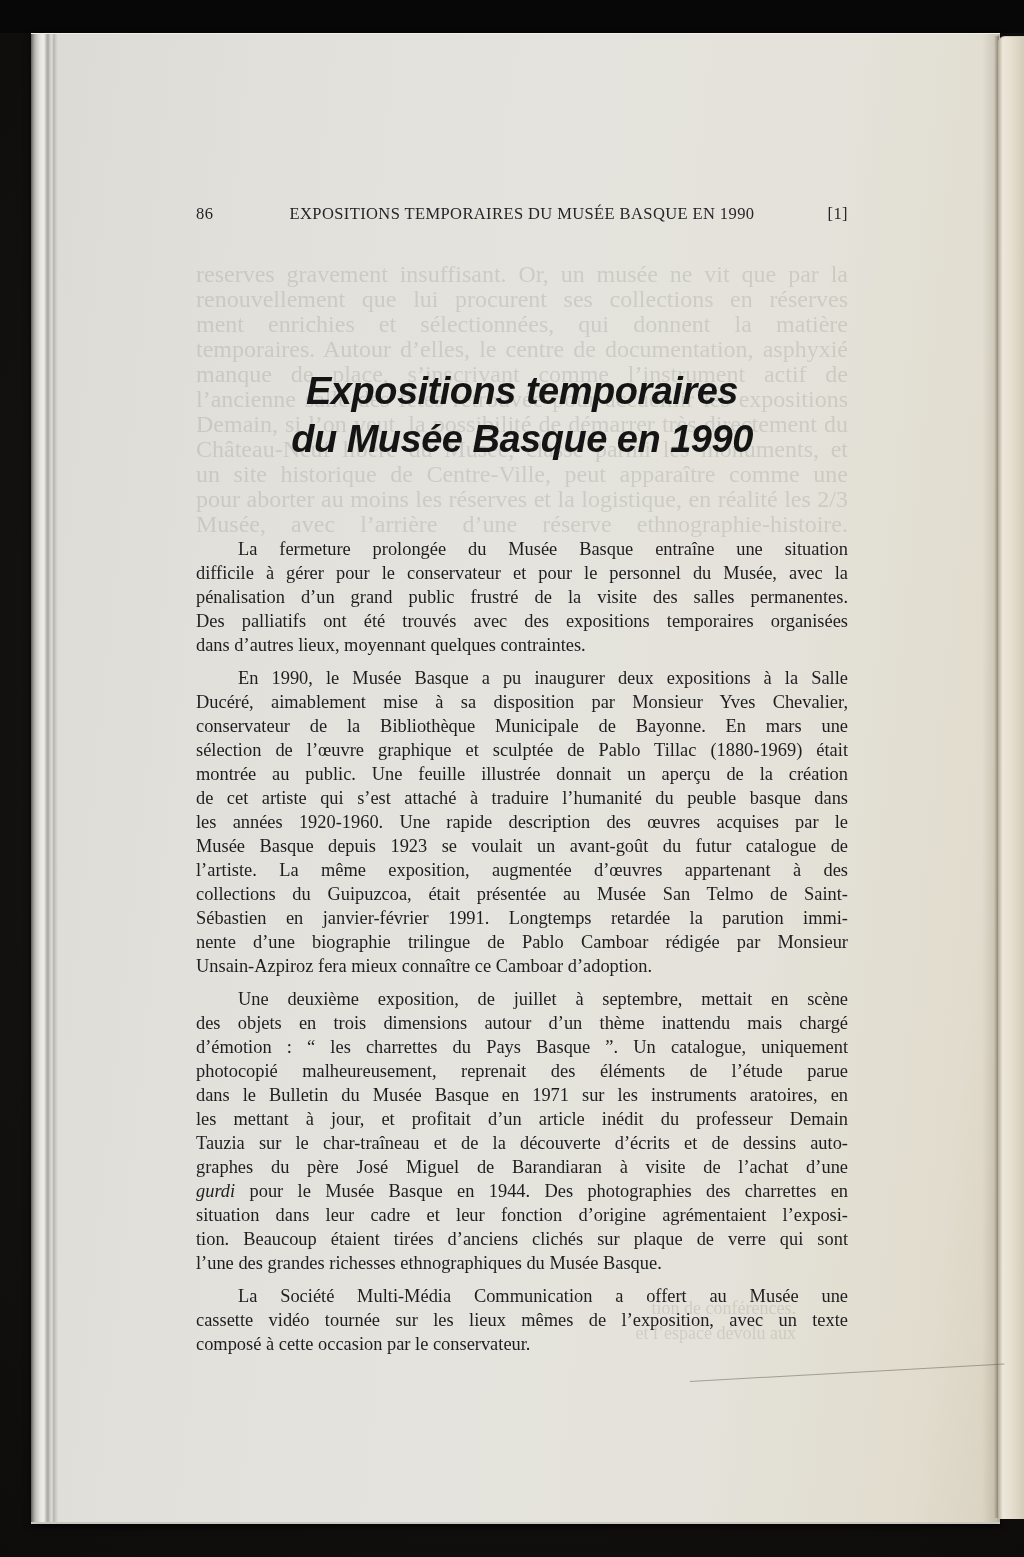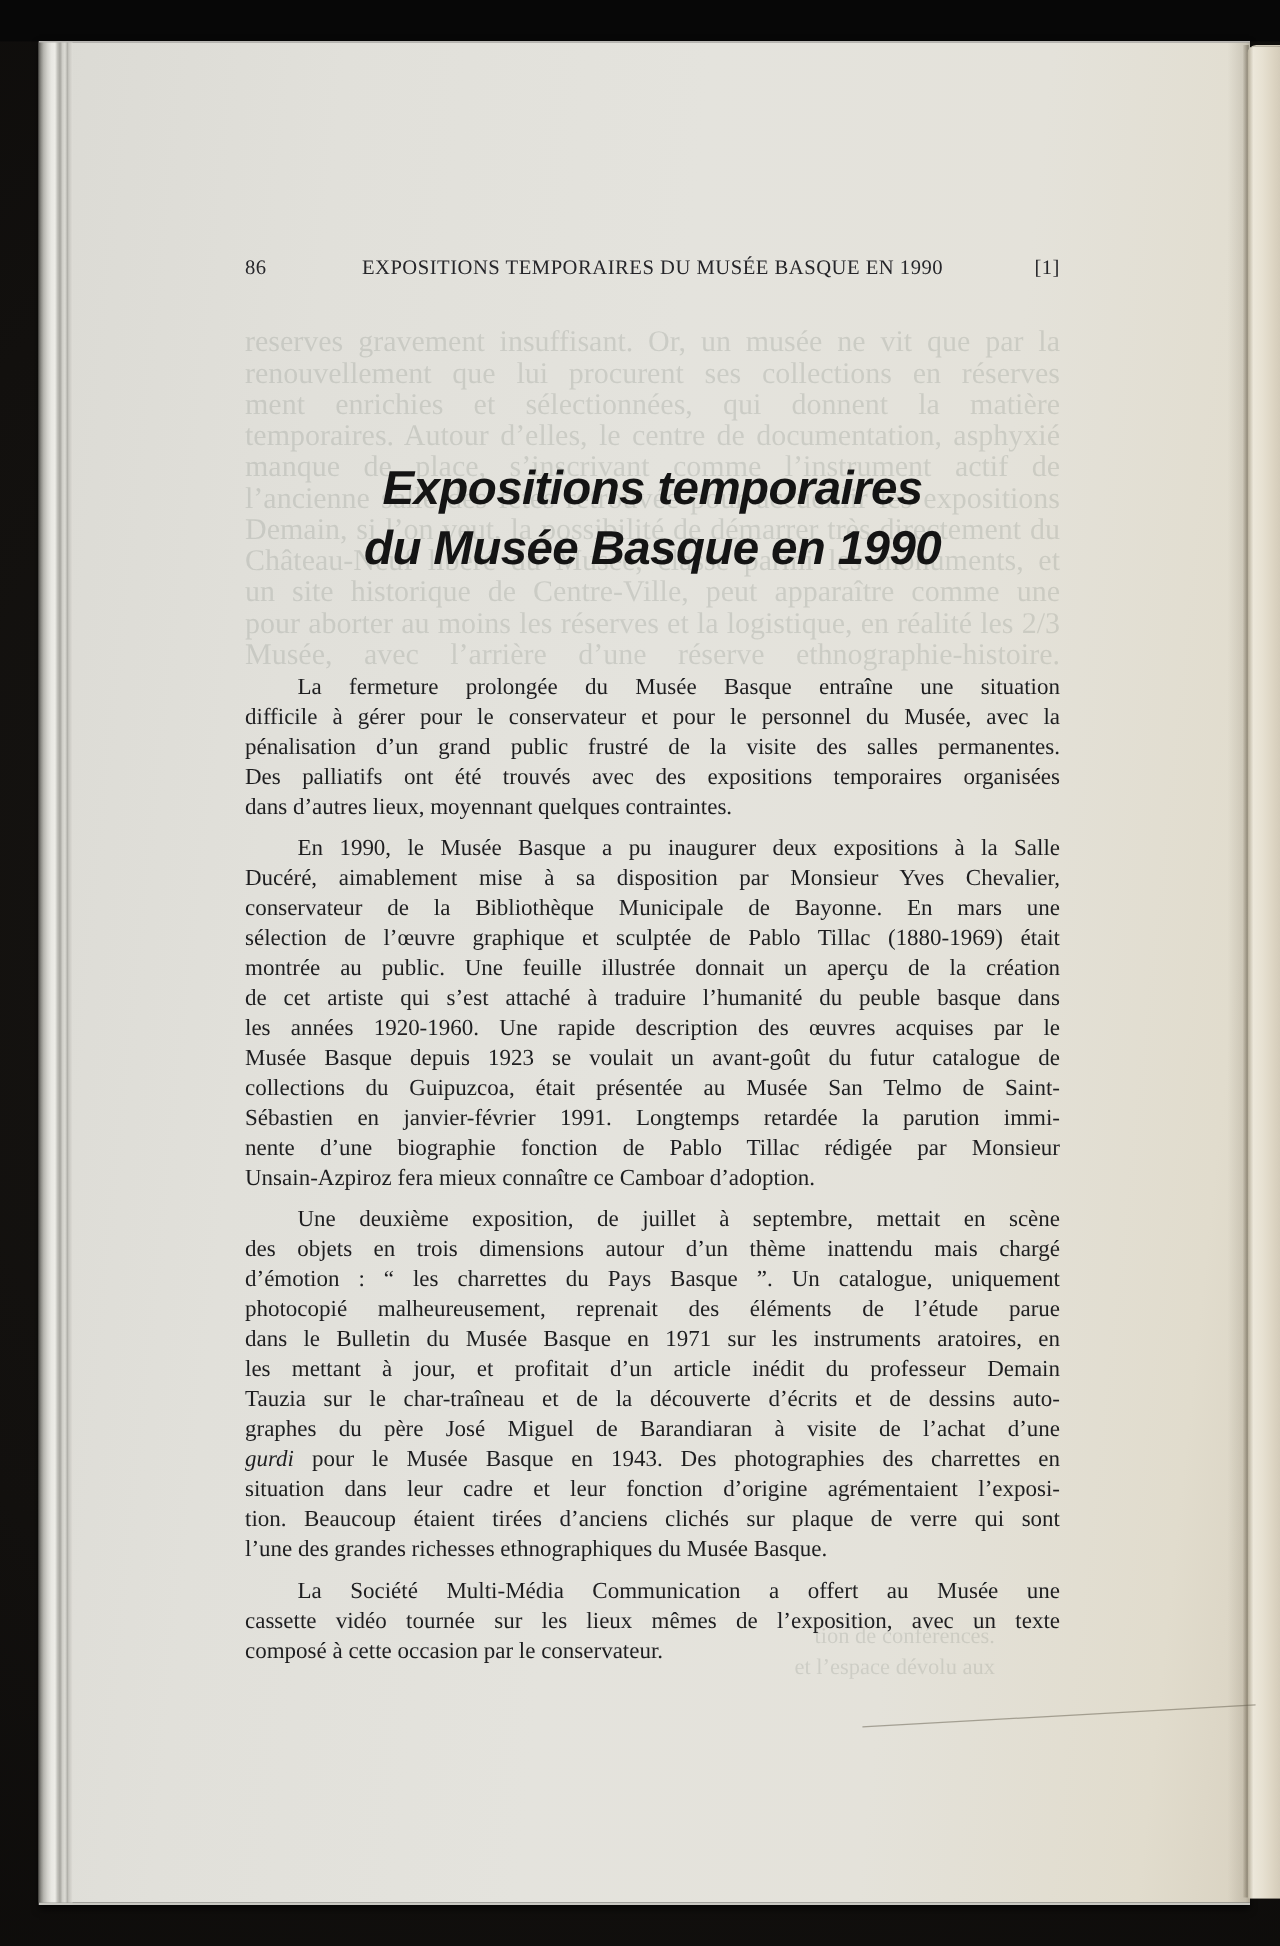--- a/index.html
+++ b/index.html
@@ -140,35 +140,36 @@
           </div>
           <div class="para">
             <div class="line indent"><span>En 1990, le Musée Basque a pu inaugurer deux expositions à la Salle</span></div>
             <div class="line"><span>Ducéré, aimablement mise à sa disposition par Monsieur Yves Chevalier,</span></div>
             <div class="line"><span>conservateur de la Bibliothèque Municipale de Bayonne. En mars une</span></div>
             <div class="line"><span>sélection de l’œuvre graphique et sculptée de Pablo Tillac (1880-1969) était</span></div>
             <div class="line"><span>montrée au public. Une feuille illustrée donnait un aperçu de la création</span></div>
             <div class="line"><span>de cet artiste qui s’est attaché à traduire l’humanité du peuble basque dans</span></div>
             <div class="line"><span>les années 1920-1960. Une rapide description des œuvres acquises par le</span></div>
             <div class="line"><span>Musée Basque depuis 1923 se voulait un avant-goût du futur catalogue de</span></div>
+            <div class="line"><span>l’artiste. La même exposition, augmentée d’œuvres appartenant à des</span></div>
             <div class="line"><span>collections du Guipuzcoa, était présentée au Musée San Telmo de Saint-</span></div>
             <div class="line"><span>Sébastien en janvier-février 1991. Longtemps retardée la parution immi-</span></div>
-            <div class="line"><span>nente d’une biographie fonction de Pablo Tillac rédigée par Monsieur</span></div>
+            <div class="line"><span>nente d’une biographie trilingue de Pablo Camboar rédigée par Monsieur</span></div>
             <div class="line last"><span>Unsain-Azpiroz fera mieux connaître ce Camboar d’adoption.</span></div>
           </div>
           <div class="para">
             <div class="line indent"><span>Une deuxième exposition, de juillet à septembre, mettait en scène</span></div>
             <div class="line"><span>des objets en trois dimensions autour d’un thème inattendu mais chargé</span></div>
             <div class="line"><span>d’émotion : “ les charrettes du Pays Basque ”. Un catalogue, uniquement</span></div>
             <div class="line"><span>photocopié malheureusement, reprenait des éléments de l’étude parue</span></div>
             <div class="line"><span>dans le Bulletin du Musée Basque en 1971 sur les instruments aratoires, en</span></div>
             <div class="line"><span>les mettant à jour, et profitait d’un article inédit du professeur Demain</span></div>
             <div class="line"><span>Tauzia sur le char-traîneau et de la découverte d’écrits et de dessins auto-</span></div>
             <div class="line"><span>graphes du père José Miguel de Barandiaran à visite de l’achat d’une</span></div>
-            <div class="line"><span class="it">gurdi</span><span> pour le Musée Basque en 1943. Des photographies des charrettes en</span></div>
+            <div class="line"><span class="it">gurdi</span><span> pour le Musée Basque en 1944. Des photographies des charrettes en</span></div>
             <div class="line"><span>situation dans leur cadre et leur fonction d’origine agrémentaient l’exposi-</span></div>
             <div class="line"><span>tion. Beaucoup étaient tirées d’anciens clichés sur plaque de verre qui sont</span></div>
             <div class="line last"><span>l’une des grandes richesses ethnographiques du Musée Basque.</span></div>
           </div>
           <div class="para">
             <div class="line indent"><span>La Société Multi-Média Communication a offert au Musée une</span></div>
             <div class="line"><span>cassette vidéo tournée sur les lieux mêmes de l’exposition, avec un texte</span></div>
             <div class="line last"><span>composé à cette occasion par le conservateur.</span></div>
           </div>
         </div>

